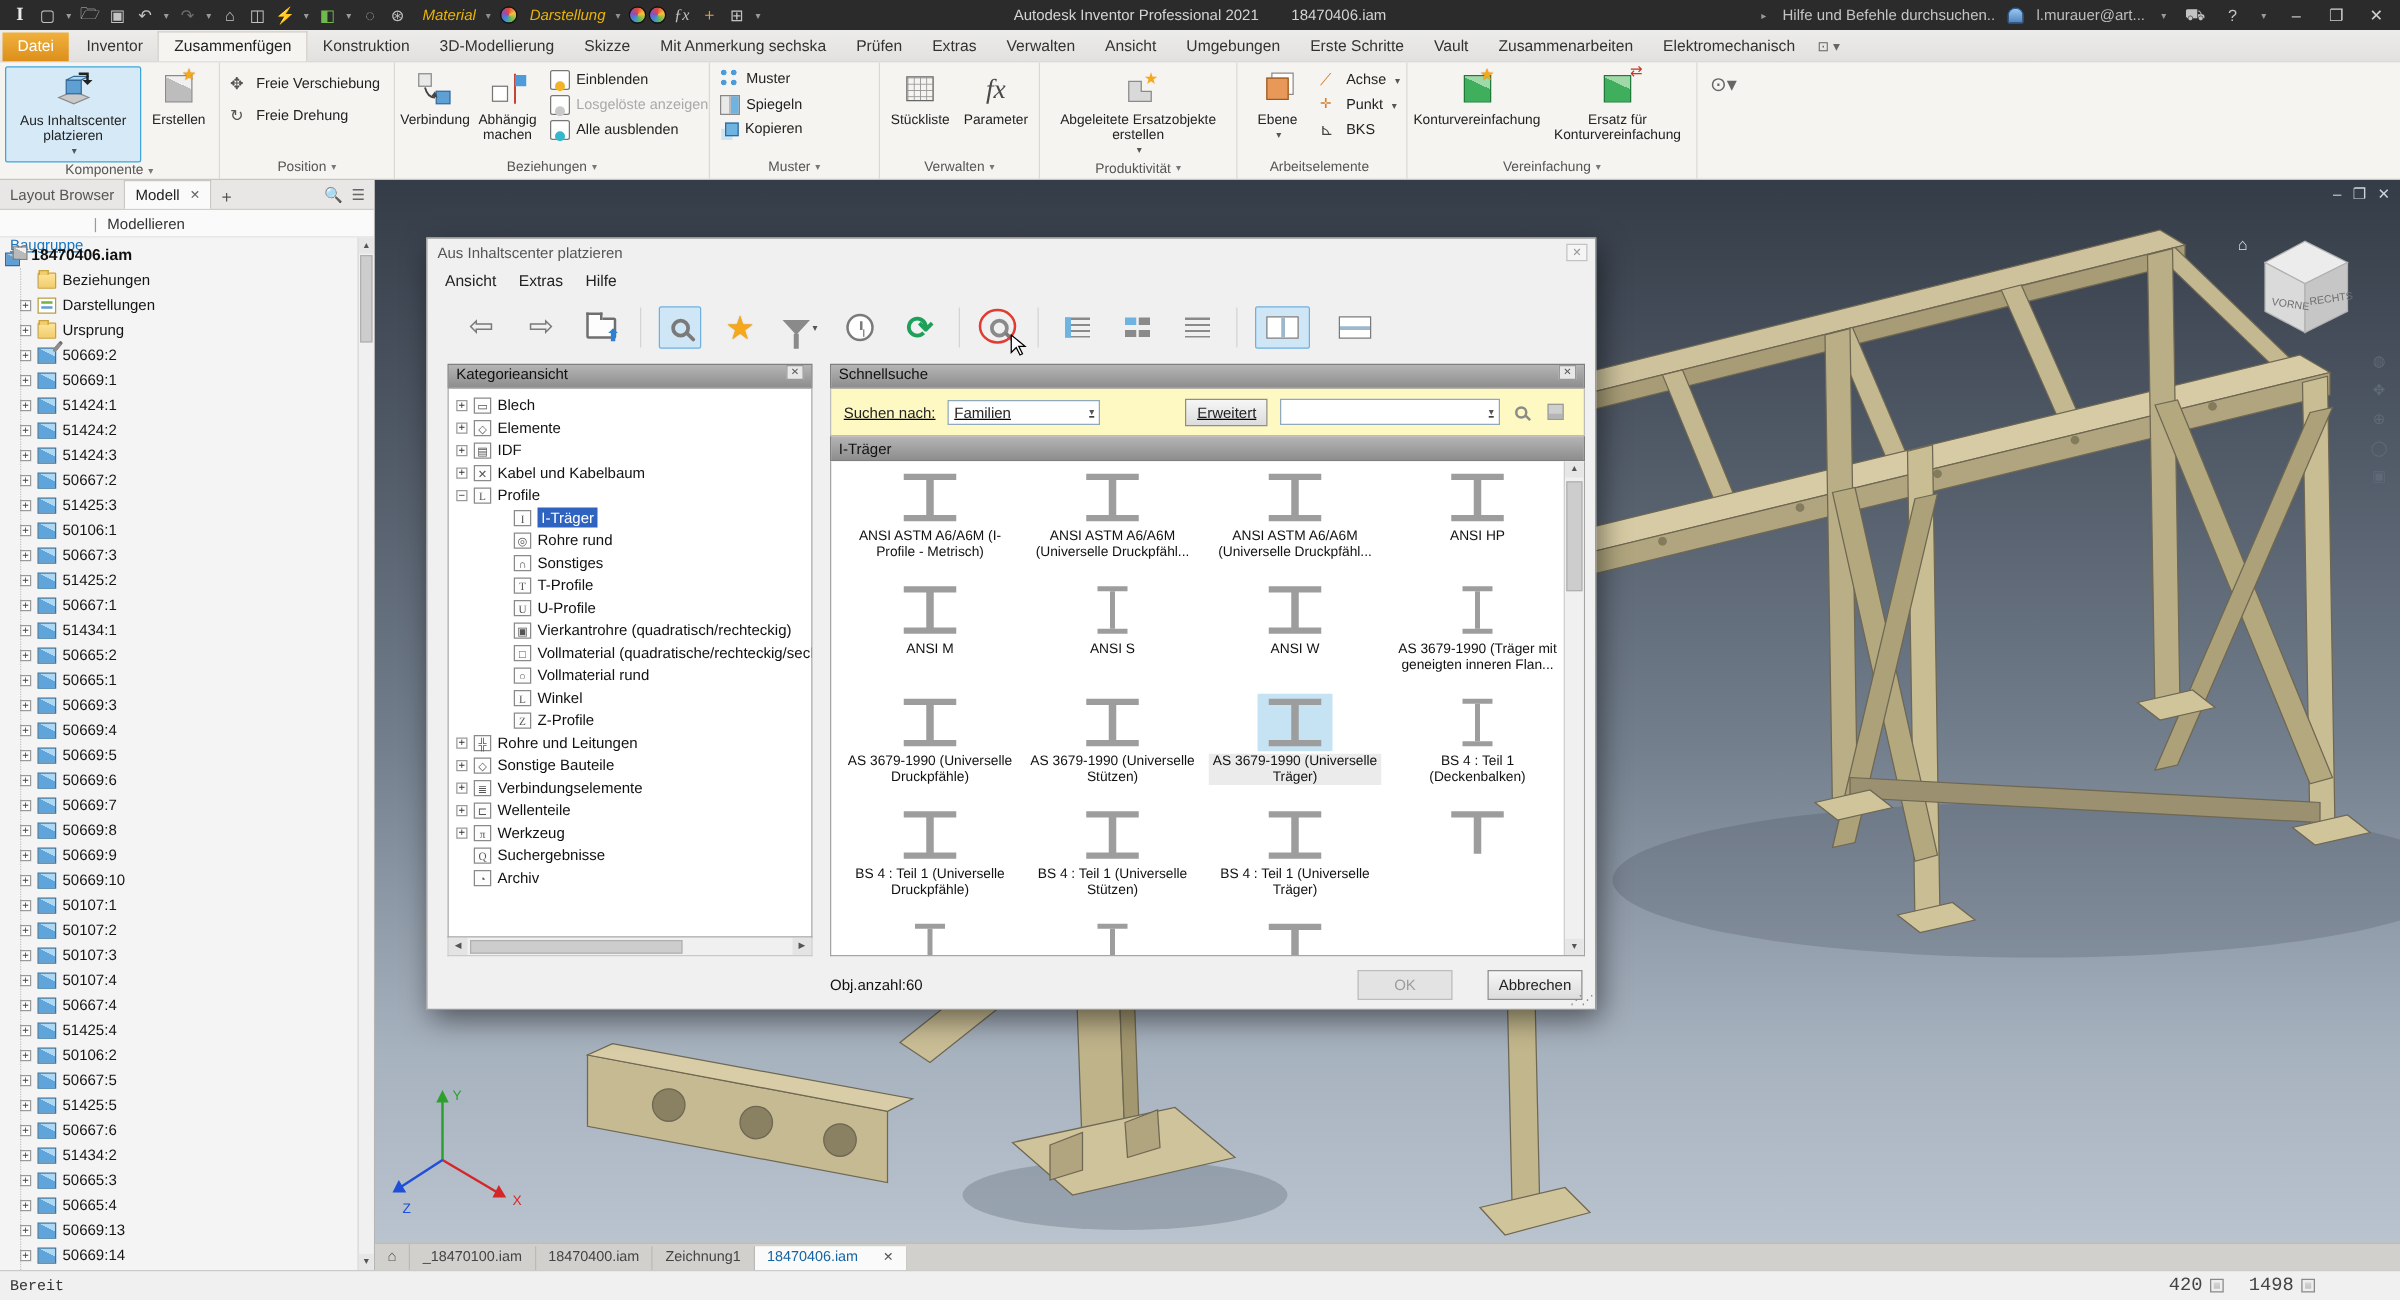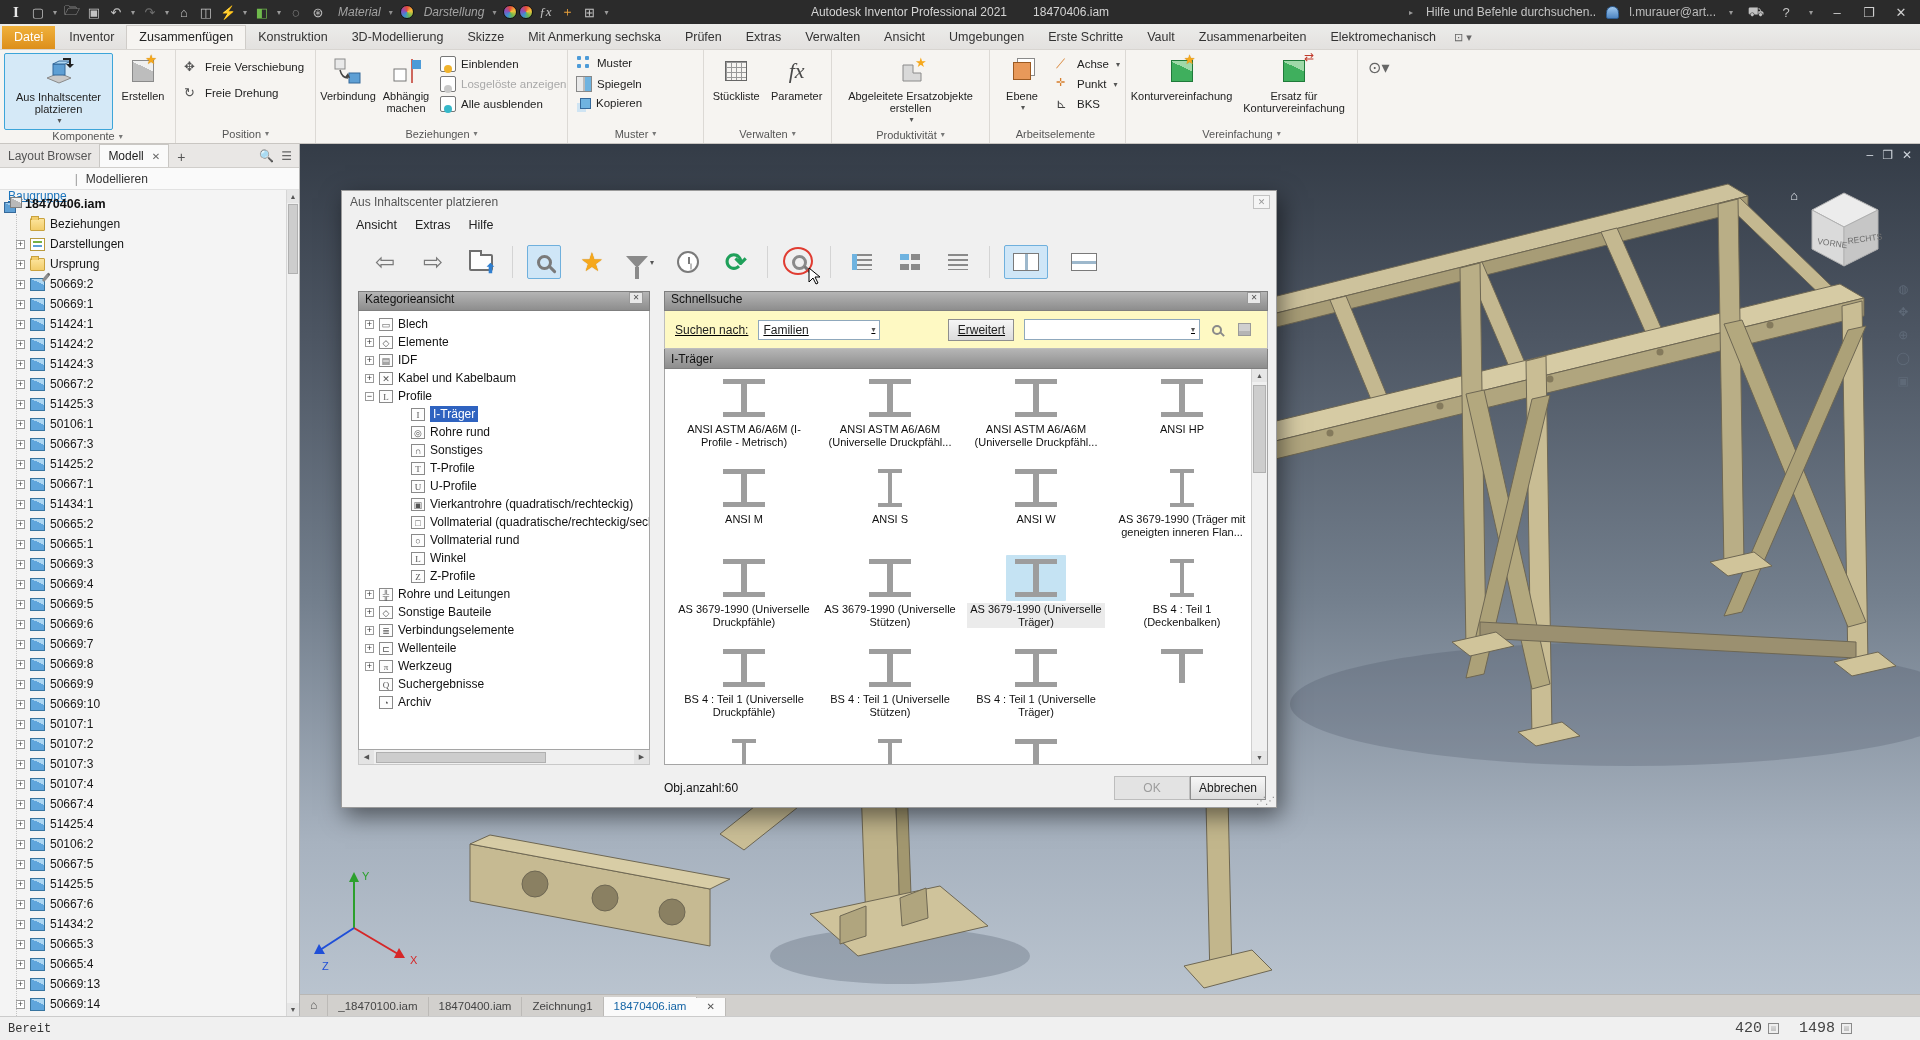--- a/index.html
+++ b/index.html
@@ -5,21 +5,21 @@
   * { margin:0; padding:0; box-sizing:border-box; }
   html,body { width:1920px; height:1040px; overflow:hidden; font-family:"Liberation Sans",sans-serif; background:#ececec; }
 
   
   #titlebar { height:24px; background:#2b2b2b; display:flex; align-items:center; color:#c9c9c9; font-size:12px; position:relative; }
   .qat { display:flex; align-items:center; gap:2px; padding-left:6px; }
   .qi { min-width:20px; height:20px; display:flex; align-items:center; justify-content:center; color:#c3c3c3; font-size:13px; }
   .qi.small { min-width:10px; font-size:8px; color:#9a9a9a; }
   .qi.logo { color:#e8e8e8; font-weight:bold; font-family:"Liberation Serif",serif; font-size:15px; }
   .qi.accent { color:#e9a13b; }
-  .qlabel { font-style:italic; color:#a3a3a3; padding:0 4px 0 8px; font-size:12px; }
+  .qlabel { font-style:italic; color:#eab308; padding:0 4px 0 8px; font-size:12px; }
   .qcaret { color:#8f8f8f; font-size:8px; padding:0 5px 0 2px; }
   .wheel { width:14px; height:14px; border-radius:50%; background:conic-gradient(#e5493a,#f7c03a,#6fba4c,#3c8fd4,#8c4fb8,#e5493a); border:1px solid #111; }
   #tb-center { position:absolute; left:50%; transform:translateX(-50%); display:flex; gap:26px; color:#d4d4d4; }
   #tb-right { margin-left:auto; display:flex; align-items:center; gap:10px; padding-right:8px; color:#bdbdbd; }
   #help-search { display:flex; align-items:center; gap:6px; color:#c4c4c4; }
   .person { width:13px; height:13px; border-radius:50% 50% 2px 2px; background:linear-gradient(#9ec7ee,#4f86c2); border:1px solid #2f5e93; }
   .winbtn { width:22px; text-align:center; color:#cfcfcf; font-size:13px; }
 
   
   #ribbon-tabs { height:26px; background:linear-gradient(#ececea,#e3e1df); display:flex; align-items:flex-end; padding-left:2px; border-bottom:1px solid #d8d5d1; }
@@ -194,21 +194,21 @@
   .fam .flabel { font-size:11px; color:#111; text-align:center; line-height:12.5px; margin-top:2px; max-width:138px; }
   .fam.selected .flabel { background:#ebebeb; }
   .beam { width:54px; height:42px; position:relative; }
   .beam .ft,.beam .fb { position:absolute; left:6px; right:6px; height:5px; background:#9d9d9d; }
   .beam .ft { top:2px; } .beam .fb { bottom:2px; }
   .beam .web { position:absolute; top:6px; bottom:6px; left:50%; width:6px; transform:translateX(-50%); background:#9d9d9d; }
   .beam.narrow .ft,.beam.narrow .fb { left:15px; right:15px; height:4px; }
   .beam.narrow .web { width:4px; }
   #fam-vscroll { position:absolute; right:0; top:0; bottom:0; width:16px; background:#f0f0f0; border-left:1px solid #cfcfcf; }
   #fam-vscroll .scr-thumb { top:16px; height:88px; }
-  #dlg-footer { display:flex; align-items:center; padding:11px 10px 0 322px; gap:0;text-align:center; }
+  #dlg-footer { display:flex; align-items:center; padding:11px 10px 0 322px; gap:28px;text-align:center; }
   #obj-count { font-size:12px; color:#111; margin-right:auto; }
   .dlgbtn { width:76px; height:24px; display:flex; align-items:center; justify-content:center; font-size:12px; border:1px solid #8e8e8e; background:linear-gradient(#f6f6f6,#dcdcdc); color:#222; }
   .dlgbtn.disabled { background:#e3e3e3; border-color:#bdbdbd; color:#9d9d9d; }
   #dlg-grip { position:absolute; right:2px; bottom:1px; color:#8a8a8a; font-size:10px; letter-spacing:-1px; }
 </style>
 </head>
 <body>
 
 <div id="titlebar">
   <div class="qat">

